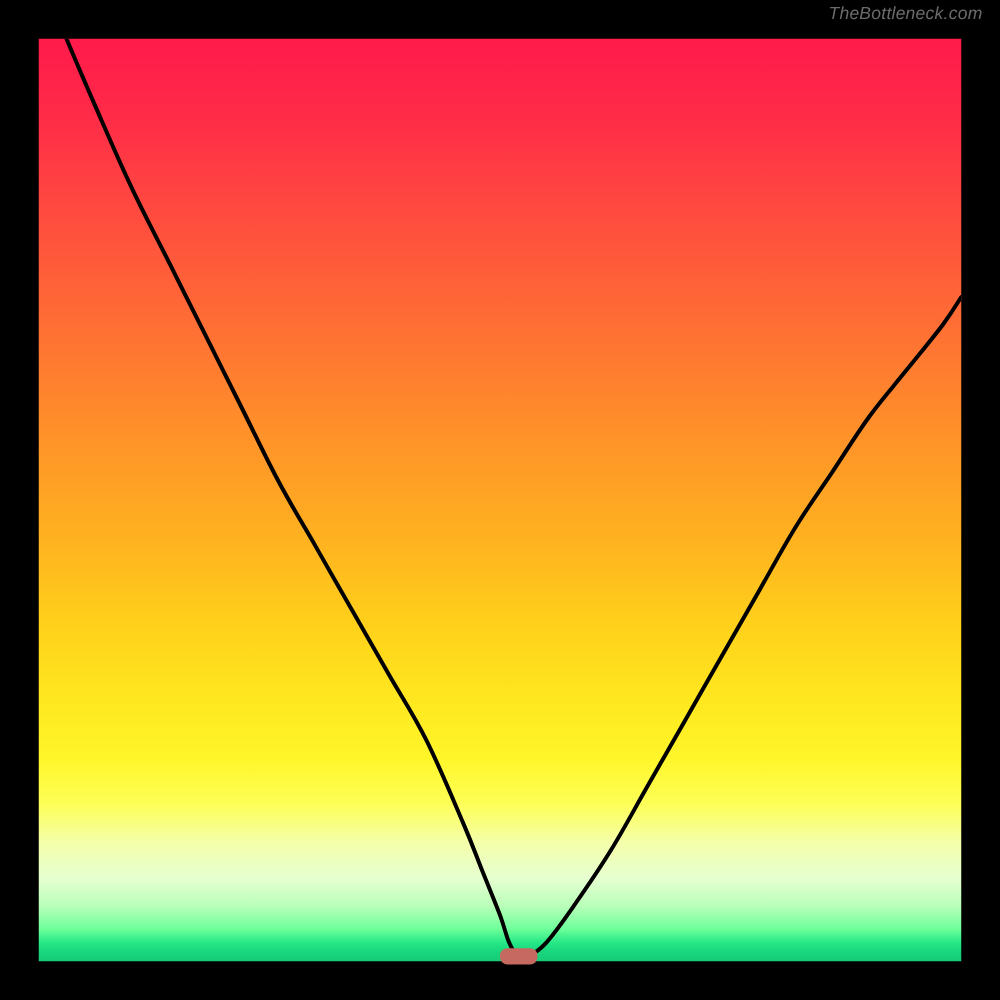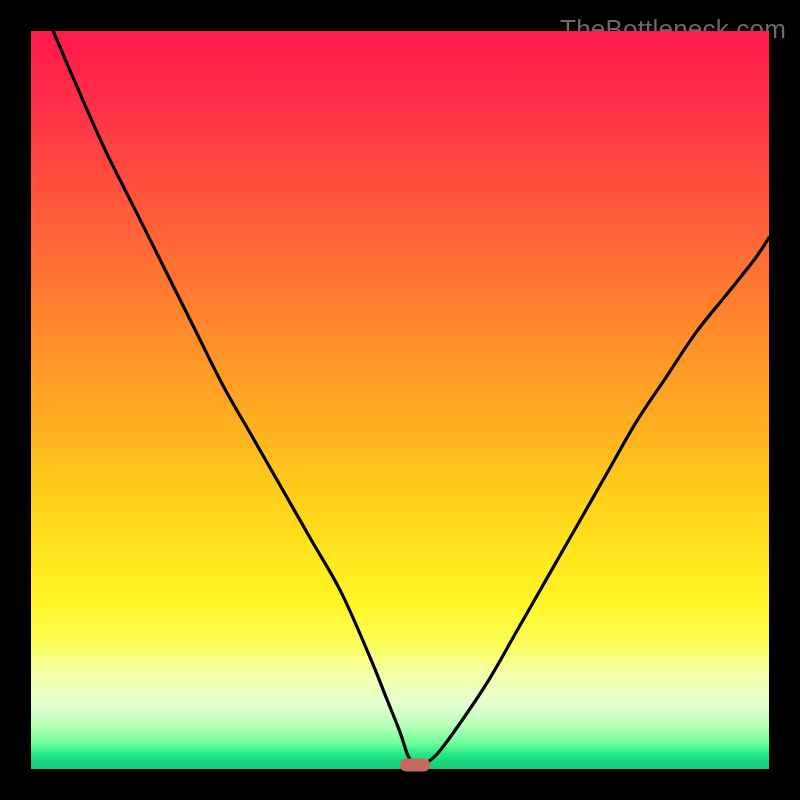--- a/index.html
+++ b/index.html
@@ -14,26 +14,27 @@
   .frame {
     position: absolute;
     left: 0;
     top: 0;
     width: 800px;
     height: 800px;
     background: #000;
   }
   .watermark {
     position: absolute;
-    top: 14px;
+    top: 2px;
     right: 14px;
     color: #6b6b6b;
-    font-size: 26px;
+    font-size: 14px;
     font-weight: 400;
     letter-spacing: 0.2px;
+    font-style: italic;
   }
   .plot-area {
     position: absolute;
     left: 31px;
     top: 31px;
     width: 738px;
     height: 738px;
   }
   .gradient-bg {
     position: absolute;

